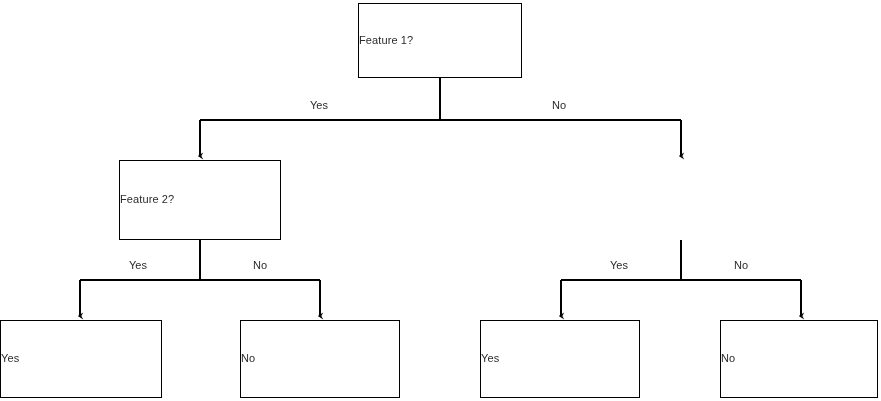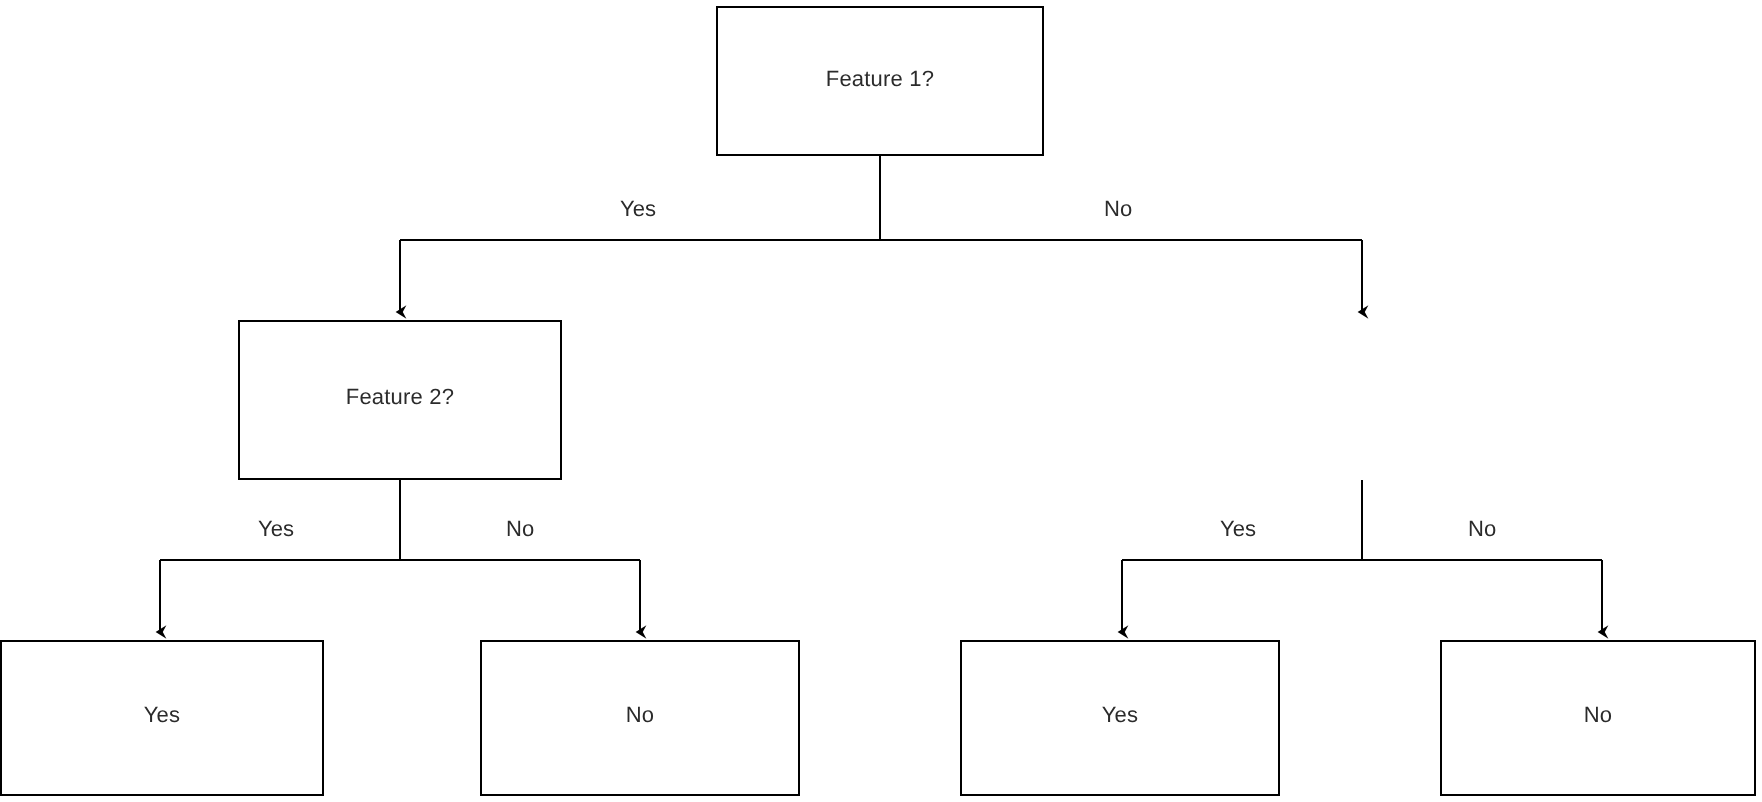--- a/index.html
+++ b/index.html
@@ -25,21 +25,20 @@
     width: 881px;
     height: 401px;
   }
   .node-box {
     position: absolute;
     box-sizing: border-box;
     border: 1px solid #000000;
     background: #ffffff;
     display: flex;
     align-items: center;
-    justify-content: center;
     z-index: 2;
   }
   .node-label {
     font-family: "Liberation Sans", sans-serif;
     font-size: 11px;
     color: #2b2b2b;
     line-height: 1.2;
     text-align: center;
     letter-spacing: 0.1px;
     white-space: nowrap;

